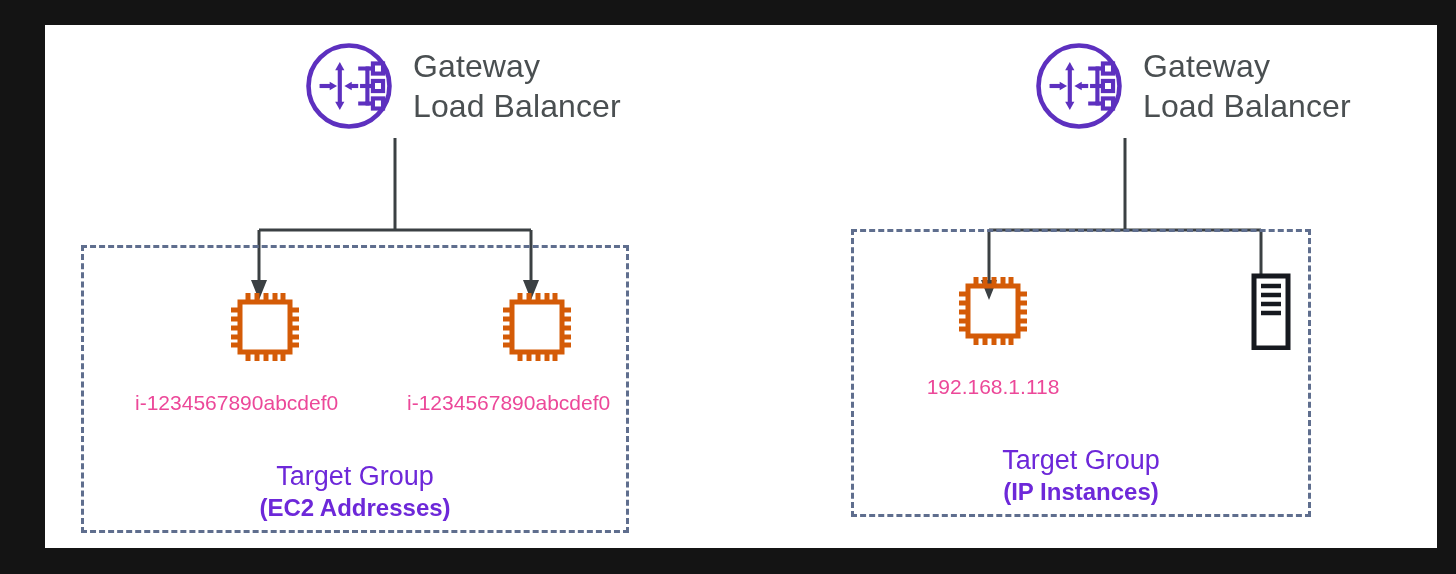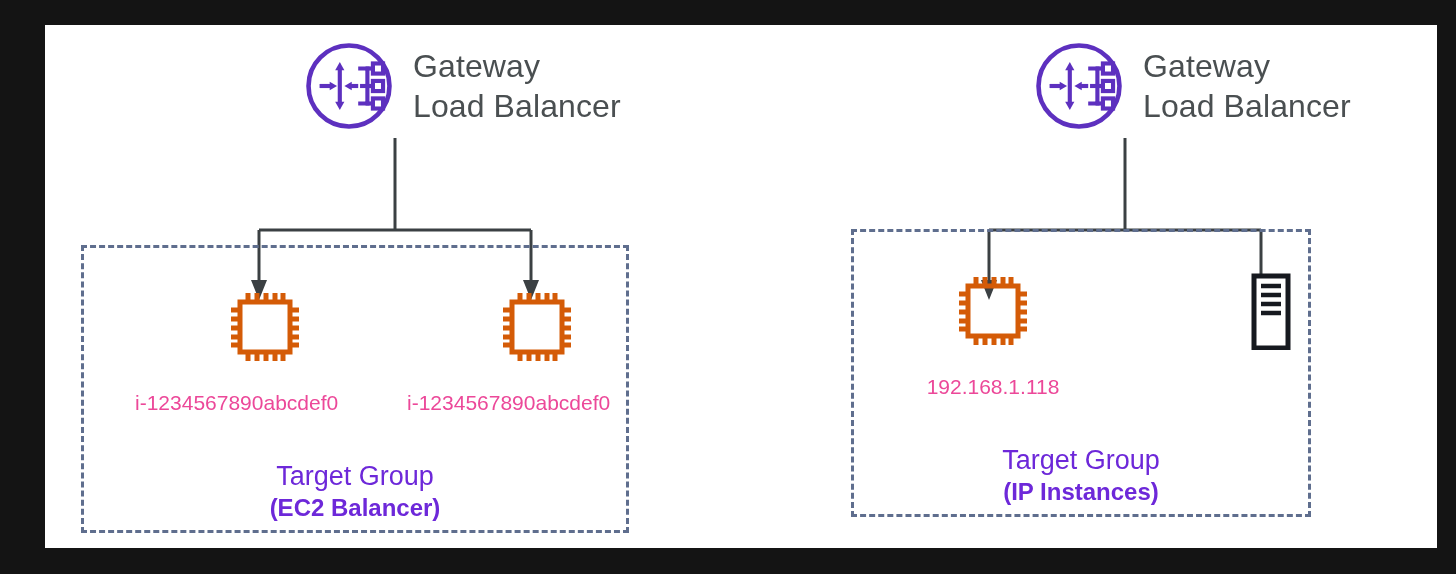--- a/index.html
+++ b/index.html
@@ -202,21 +202,21 @@
             <line x1="64" y1="57" x2="73" y2="57"></line>
           </g>
         </svg>
       </span>
 
       <span class="node-label" style="left:51px; top:143px; width:160px;">i-1234567890abcdef0</span>
       <span class="node-label" style="left:323px; top:143px; width:160px;">i-1234567890abcdef0</span>
 
       <span class="tg-caption" style="top:212px;">
         <span class="l1">Target Group</span>
-        <span class="l2">(EC2 Balancer)</span>
+        <span class="l2">(EC2 Addresses)</span>
       </span>
     </div>
 
     <div class="glb-group" style="left:988px; top:15px;">
       <span class="glb-icon">
         <svg viewBox="0 0 100 100" width="92" height="92">
           <circle cx="50" cy="50" r="44" fill="none" stroke="#5d30bf" stroke-width="5"></circle>
           <line x1="18" y1="50" x2="31" y2="50" stroke="#5d30bf" stroke-width="4.5"></line>
           <polygon points="37,50 29,45.5 29,54.5" fill="#5d30bf"></polygon>
           <line x1="40" y1="30" x2="40" y2="70" stroke="#5d30bf" stroke-width="4.5"></line>

